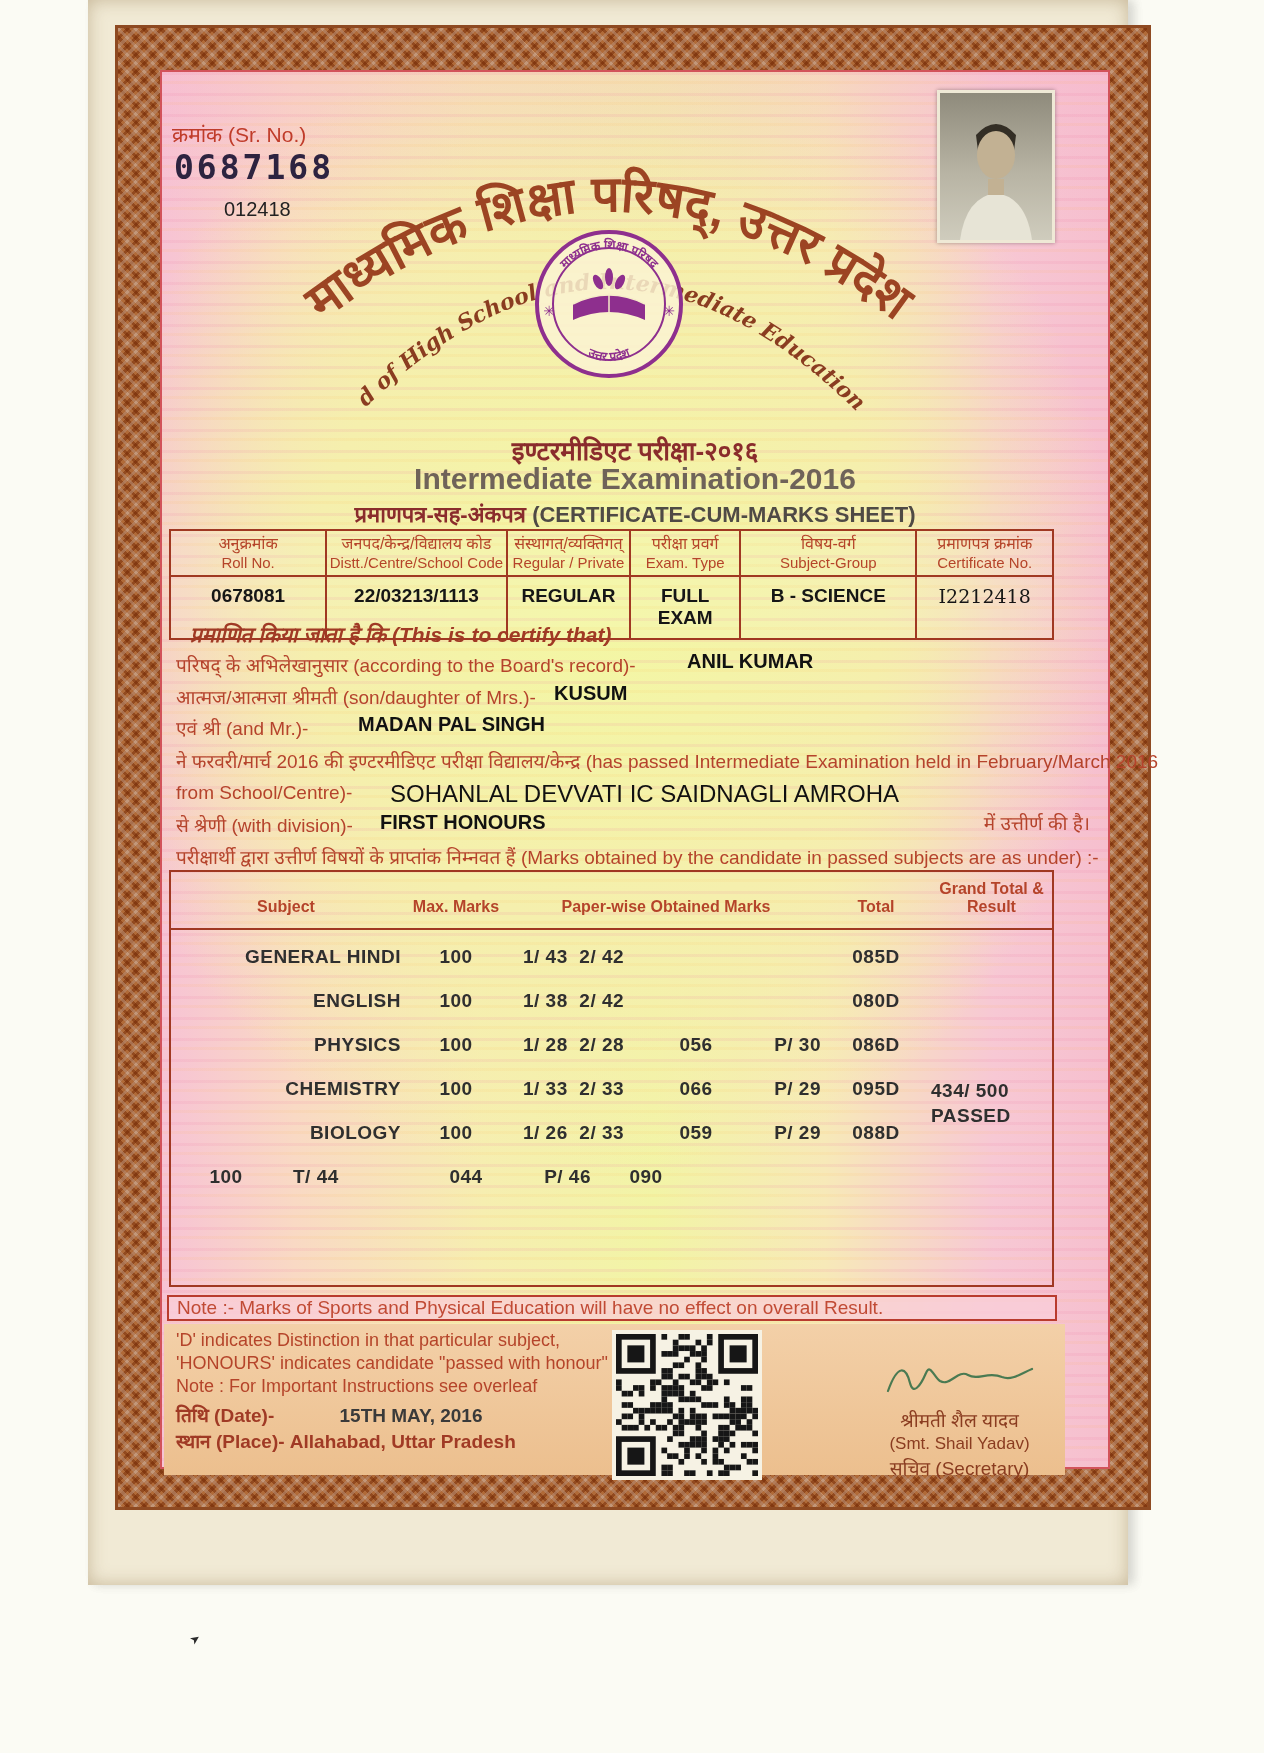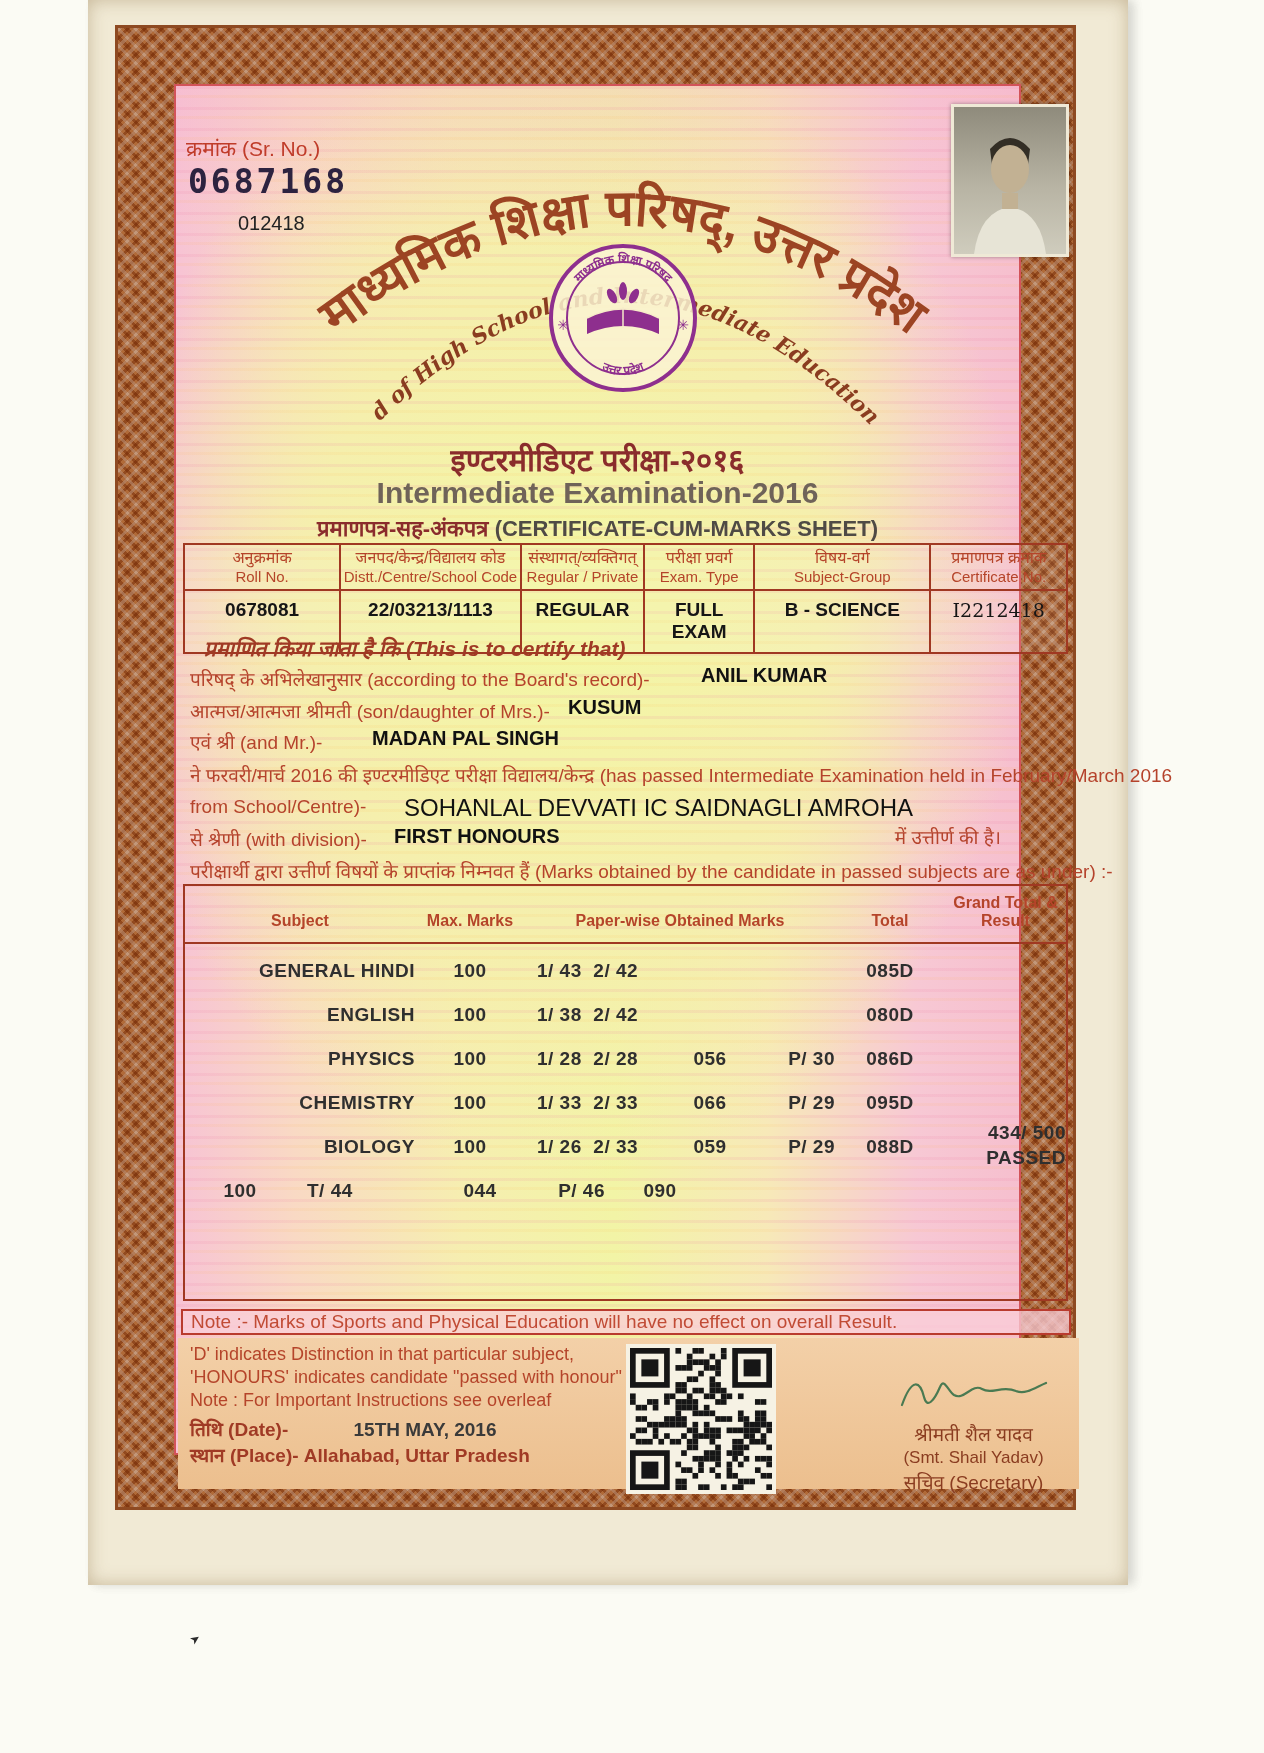--- a/index.html
+++ b/index.html
@@ -4,41 +4,41 @@
 <style>
   html,body{margin:0;padding:0;}
   body{width:1264px;height:1753px;position:relative;background:#fbfbf4;
        font-family:"Liberation Sans", sans-serif;overflow:hidden;}
   .abs{position:absolute;}
   
   .paper{position:absolute;left:88px;top:0;width:1040px;height:1585px;
          background:#f1ead5;
          box-shadow:inset 0 0 18px rgba(120,90,40,.35), 6px 0 10px rgba(0,0,0,.08);}
   
-  .cert-frame{position:absolute;left:27px;top:25px;width:961px;height:1485px;
-      box-sizing:border-box;padding:56px;border:3px solid #8e4a22;
+  .cert-frame{position:absolute;left:27px;top:25px;width:1036px;height:1485px;
+      box-sizing:border-box;padding:42px;border:3px solid #8e4a22;
       background-color:#b06a38;
       background-image:
         repeating-linear-gradient(45deg, rgba(255,240,220,.30) 0 3px, rgba(0,0,0,0) 3px 12px),
         repeating-linear-gradient(135deg, rgba(255,240,220,.30) 0 3px, rgba(0,0,0,0) 3px 12px),
         repeating-linear-gradient(45deg, rgba(110,35,0,.45) 6px 9px, rgba(0,0,0,0) 9px 12px),
         repeating-linear-gradient(135deg, rgba(110,35,0,.45) 6px 9px, rgba(0,0,0,0) 9px 12px);}
   .cert-body{position:relative;width:100%;height:100%;border:2px solid #d2535a;box-sizing:content-box;
       background:
         linear-gradient(180deg, rgba(246,180,205,.35) 0%, rgba(246,180,205,0) 12%),
         radial-gradient(ellipse 55% 42% at 46% 38%, #f3f7a3 0%, #f5efad 55%, rgba(245,239,173,0) 100%),
         linear-gradient(90deg,#f7c3d4 0%,#f9d9c4 14%,#f6eeb0 34%,#f2f4a6 52%,#f7e9b8 70%,#f7c8d4 88%,#f6bfce 100%);}
   .stripes{position:absolute;inset:0;pointer-events:none;
       background:repeating-linear-gradient(180deg, rgba(236,120,160,.12) 0 3px, rgba(255,255,255,0) 3px 9px,
                  rgba(255,170,60,.08) 9px 12px, rgba(255,255,255,0) 12px 21px);}
   .sr-label{font-size:21px;color:#c03c2a;}
   .sr-num{font-family:"DejaVu Sans Mono",monospace;font-size:33px;font-weight:bold;
           letter-spacing:3px;color:#2d2340;}
   .sr-sub{font-size:20px;color:#222;}
-  .title-hi{font-size:31px;font-weight:bold;color:#8a2c2c;text-align:center;width:100%;}
+  .title-hi{font-size:26px;font-weight:bold;color:#8a2c2c;text-align:center;width:100%;margin-top:8px;}
   .title-en{font-size:30px;font-weight:bold;color:#6f6359;text-align:center;width:100%;}
   .title-sub{font-size:22px;font-weight:bold;text-align:center;width:100%;}
   .title-sub .hi{color:#8a2c2c;} .title-sub .en{color:#4f4a45;}
   
   .info-table{left:7px;top:457px;width:885px;border:2px solid #a03822;box-sizing:border-box;background:rgba(255,255,255,.08);}
   .info-row{display:flex;}
   .info-cell{box-sizing:border-box;border-left:2px solid #a03822;text-align:center;padding:3px 2px;}
   .info-cell:first-child{border-left:none;}
   .ih{font-size:16px;color:#b5442a;line-height:20px;}
   .ie{font-size:15px;color:#b5442a;line-height:18px;}
@@ -57,21 +57,21 @@
   .m-rule{position:absolute;left:0;top:56px;width:100%;border-top:2px solid #a03822;}
   .m-row{position:absolute;left:0;width:100%;display:flex;font-size:19px;font-weight:600;
          color:#2f2f2f;letter-spacing:.5px;}
   .mc-sub{width:230px;padding-left:38px;box-sizing:border-box;text-align:right;}
   .mc-max{width:110px;text-align:center;}
   .mc-p12{width:150px;text-align:left;padding-left:12px;box-sizing:border-box;white-space:pre;}
   .mc-t3{width:70px;text-align:center;}
   .mc-pr{width:90px;text-align:right;}
   .mc-tot{width:110px;text-align:center;}
   .mc-gr{flex:1;text-align:center;position:relative;overflow:visible;}
-  .grand-block{position:absolute;left:0;top:0;width:100%;text-align:right;line-height:25px;margin-top:28px;}
+  .grand-block{position:absolute;left:0;top:0;width:100%;text-align:left;line-height:25px;}
   
   .note-strip{left:5px;top:1223px;width:890px;height:26px;border:2px solid #b93b2e;box-sizing:border-box;
       background:rgba(249,205,216,.75);display:flex;align-items:center;}
   .note-strip span{font-size:19px;color:#c14b35;padding-left:8px;white-space:nowrap;}
   
   .footer-band{left:2px;top:1252px;width:901px;height:151px;
       background:linear-gradient(180deg,#f3d0a8,#ecbf8e);}
   .fnote{font-size:18px;color:#b5442a;white-space:nowrap;}
   .fdate{font-size:19px;font-weight:bold;white-space:nowrap;}
   .fdate .lbl{color:#a03a25;} .fdate .val{color:#3a3a3a;}

